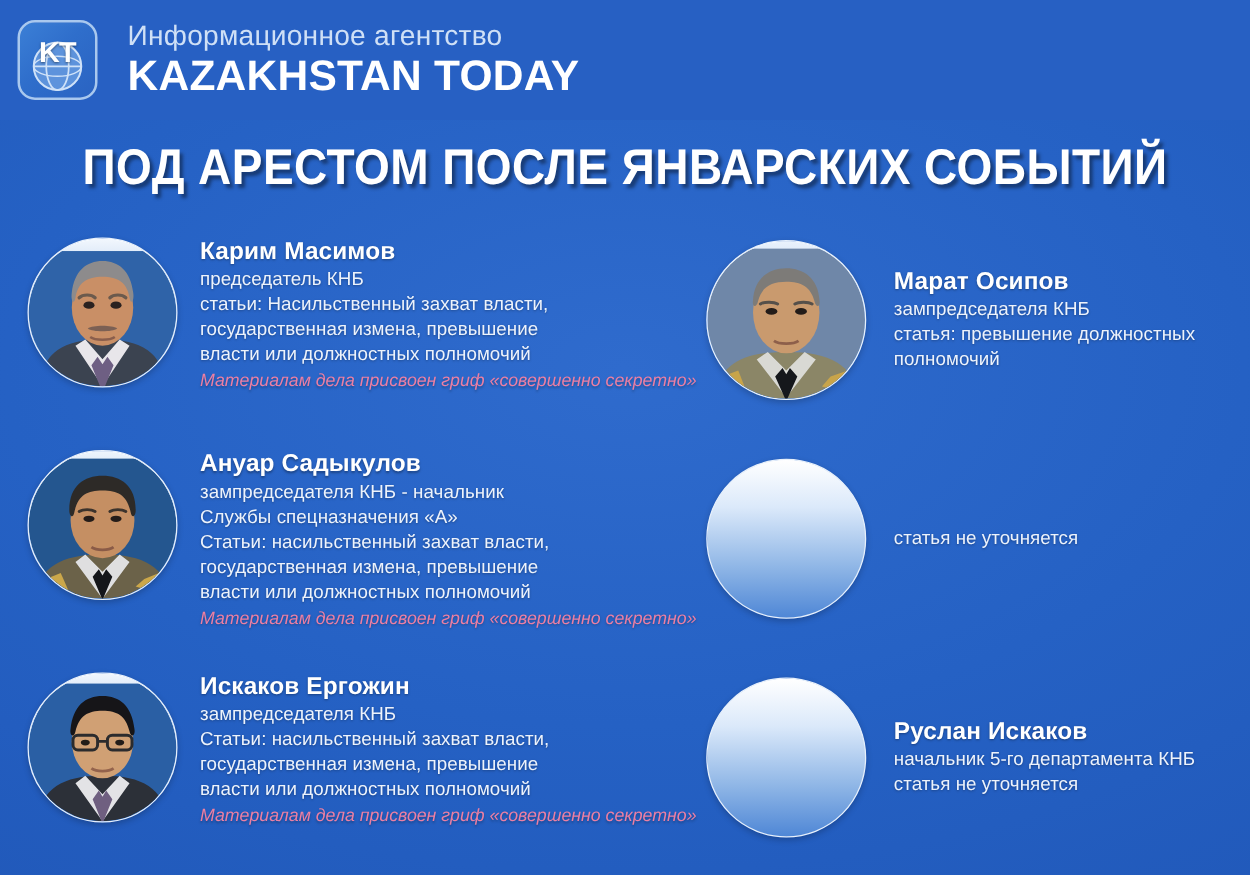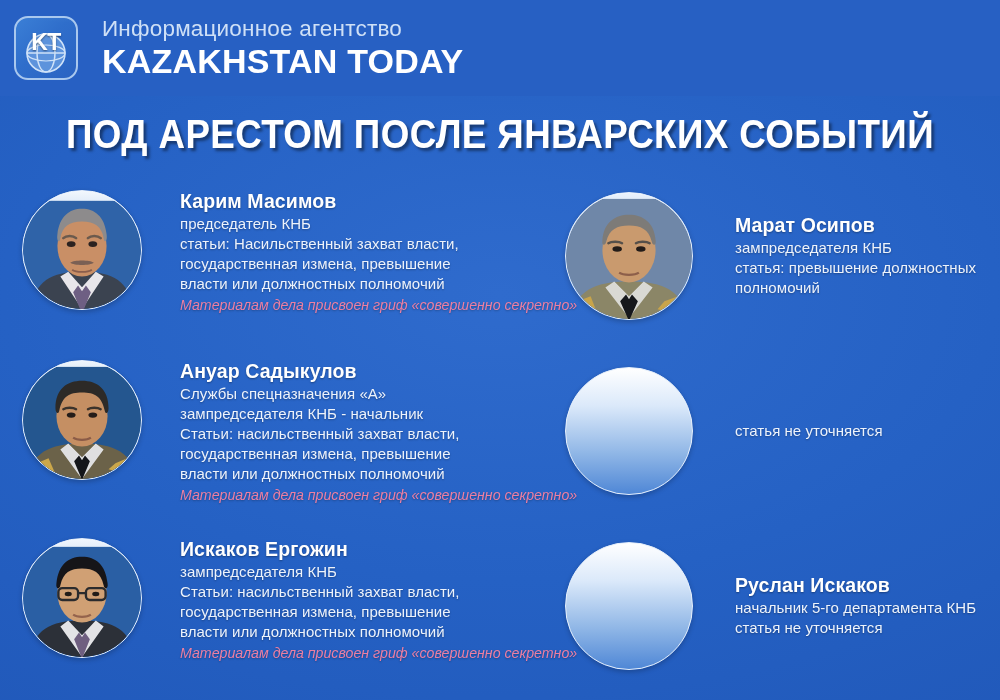--- a/index.html
+++ b/index.html
@@ -97,21 +97,20 @@
     top:182px;
     width:500px; height:518px;
   }
   .col-left  { left:0; }
   .col-right { left:508px; }
 
   .person {
     position:absolute;
     display:flex;
     align-items:flex-start;
-    gap:20px;
   }
 
   
   .col-left .person { left:22px; width:470px; }
   .col-left .p1 { top:8px; }
   .col-left .p2 { top:178px; }
   .col-left .p3 { top:356px; }
 
   
   .col-right .person { left:57px; width:450px; align-items:center; }
@@ -251,22 +250,22 @@
             <path d="M33 48c0-20 12-28 27-28s27 8 27 28c0 5-3 7-4 2-3-14-10-18-23-18s-20 4-23 18c-1 5-4 3-4-2z" fill="#2d2a27"></path>
             <ellipse cx="49" cy="55" rx="4.5" ry="2.6" fill="#241c19"></ellipse>
             <ellipse cx="71" cy="55" rx="4.5" ry="2.6" fill="#241c19"></ellipse>
             <path d="M41 49c3-2 10-2 13 0M66 49c3-2 10-2 13 0" stroke="#3c332c" stroke-width="2.4" fill="none" stroke-linecap="round"></path>
             <path d="M51 78c4 3 14 3 18 0" stroke="#8a5b47" stroke-width="2.2" fill="none"></path>
           </g>
         </svg>
       </div>
       <div class="info">
         <div class="p-name">Ануар Садыкулов</div>
+        <div class="p-line">зампредседателя КНБ - начальник</div>
         <div class="p-line">Службы спецназначения «А»</div>
-        <div class="p-line">зампредседателя КНБ - начальник</div>
         <div class="p-line">Статьи: насильственный захват власти,</div>
         <div class="p-line">государственная измена, превышение</div>
         <div class="p-line">власти или должностных полномочий</div>
         <div class="p-secret">Материалам дела присвоен гриф «совершенно секретно»</div>
       </div>
     </div>
 
     <div class="person p3">
       <div class="avatar">
         <svg viewBox="0 0 120 120">

